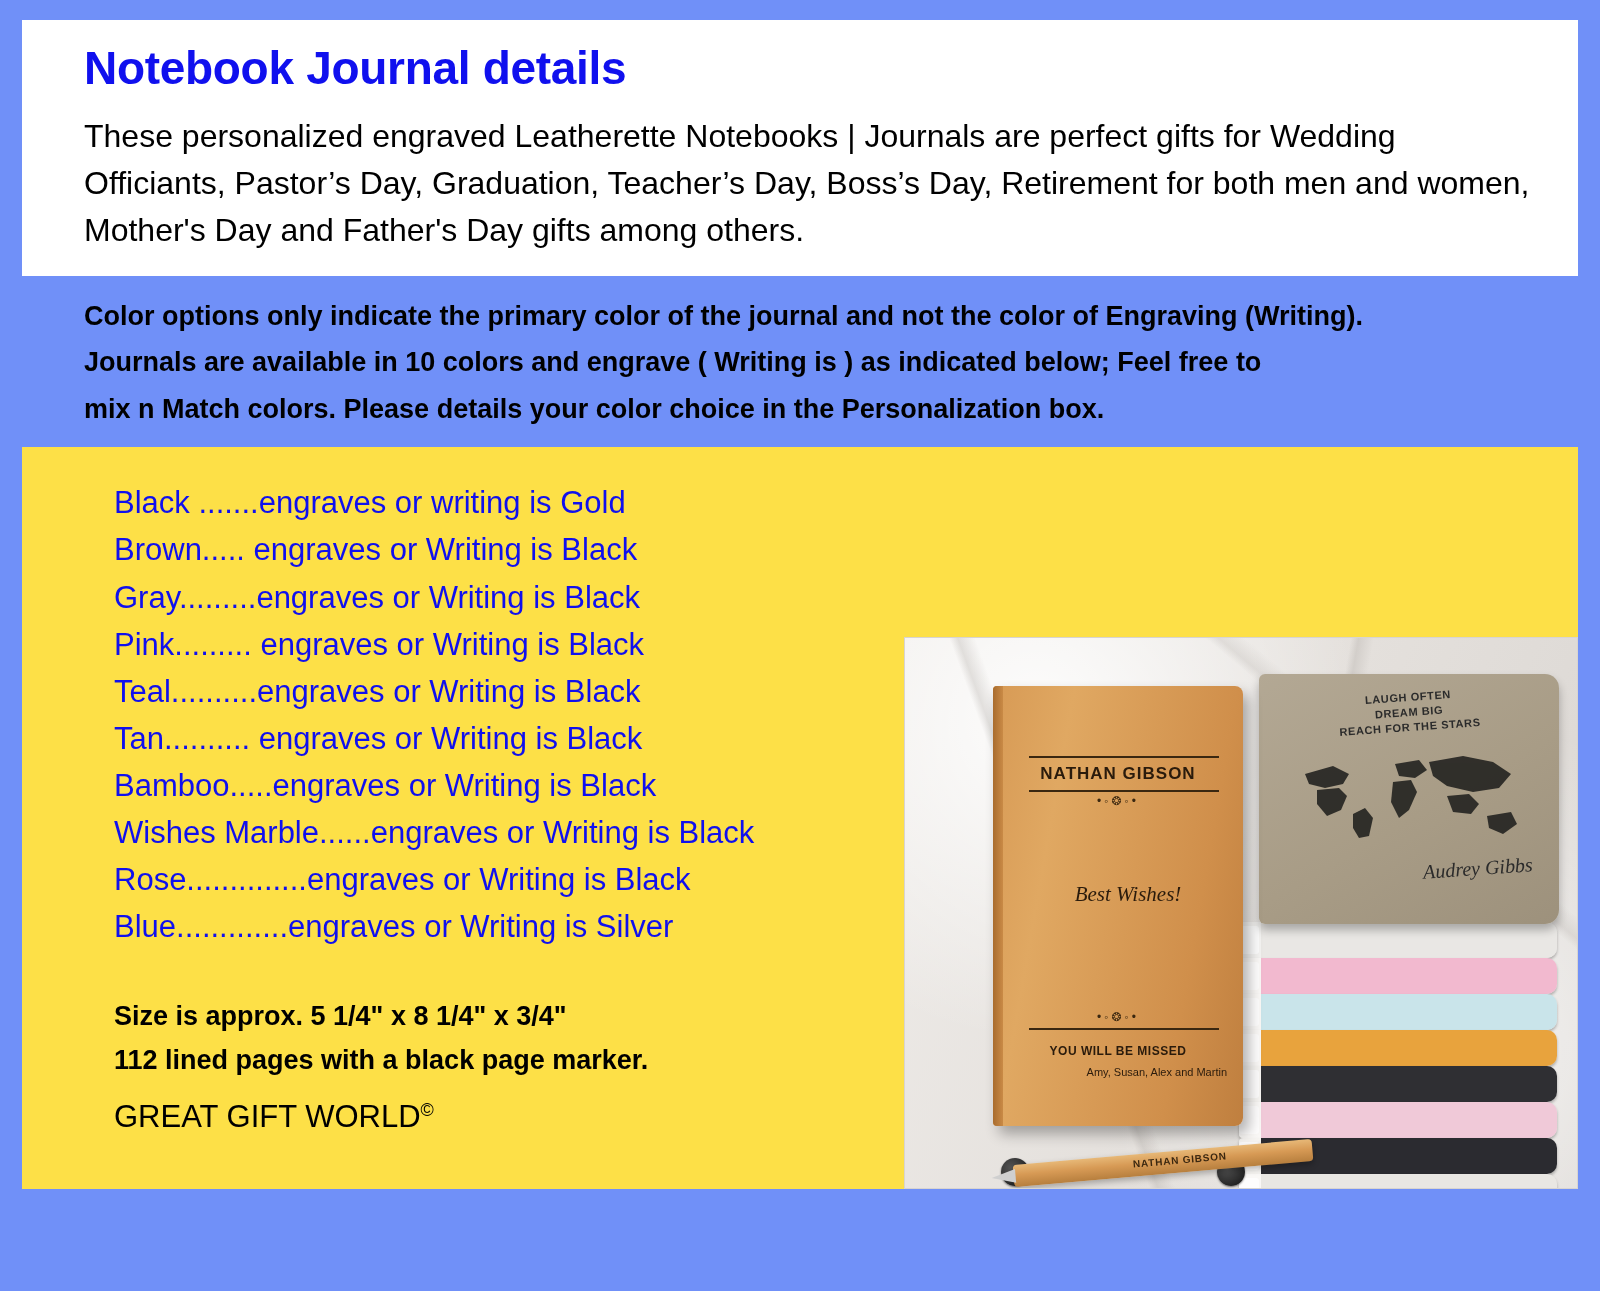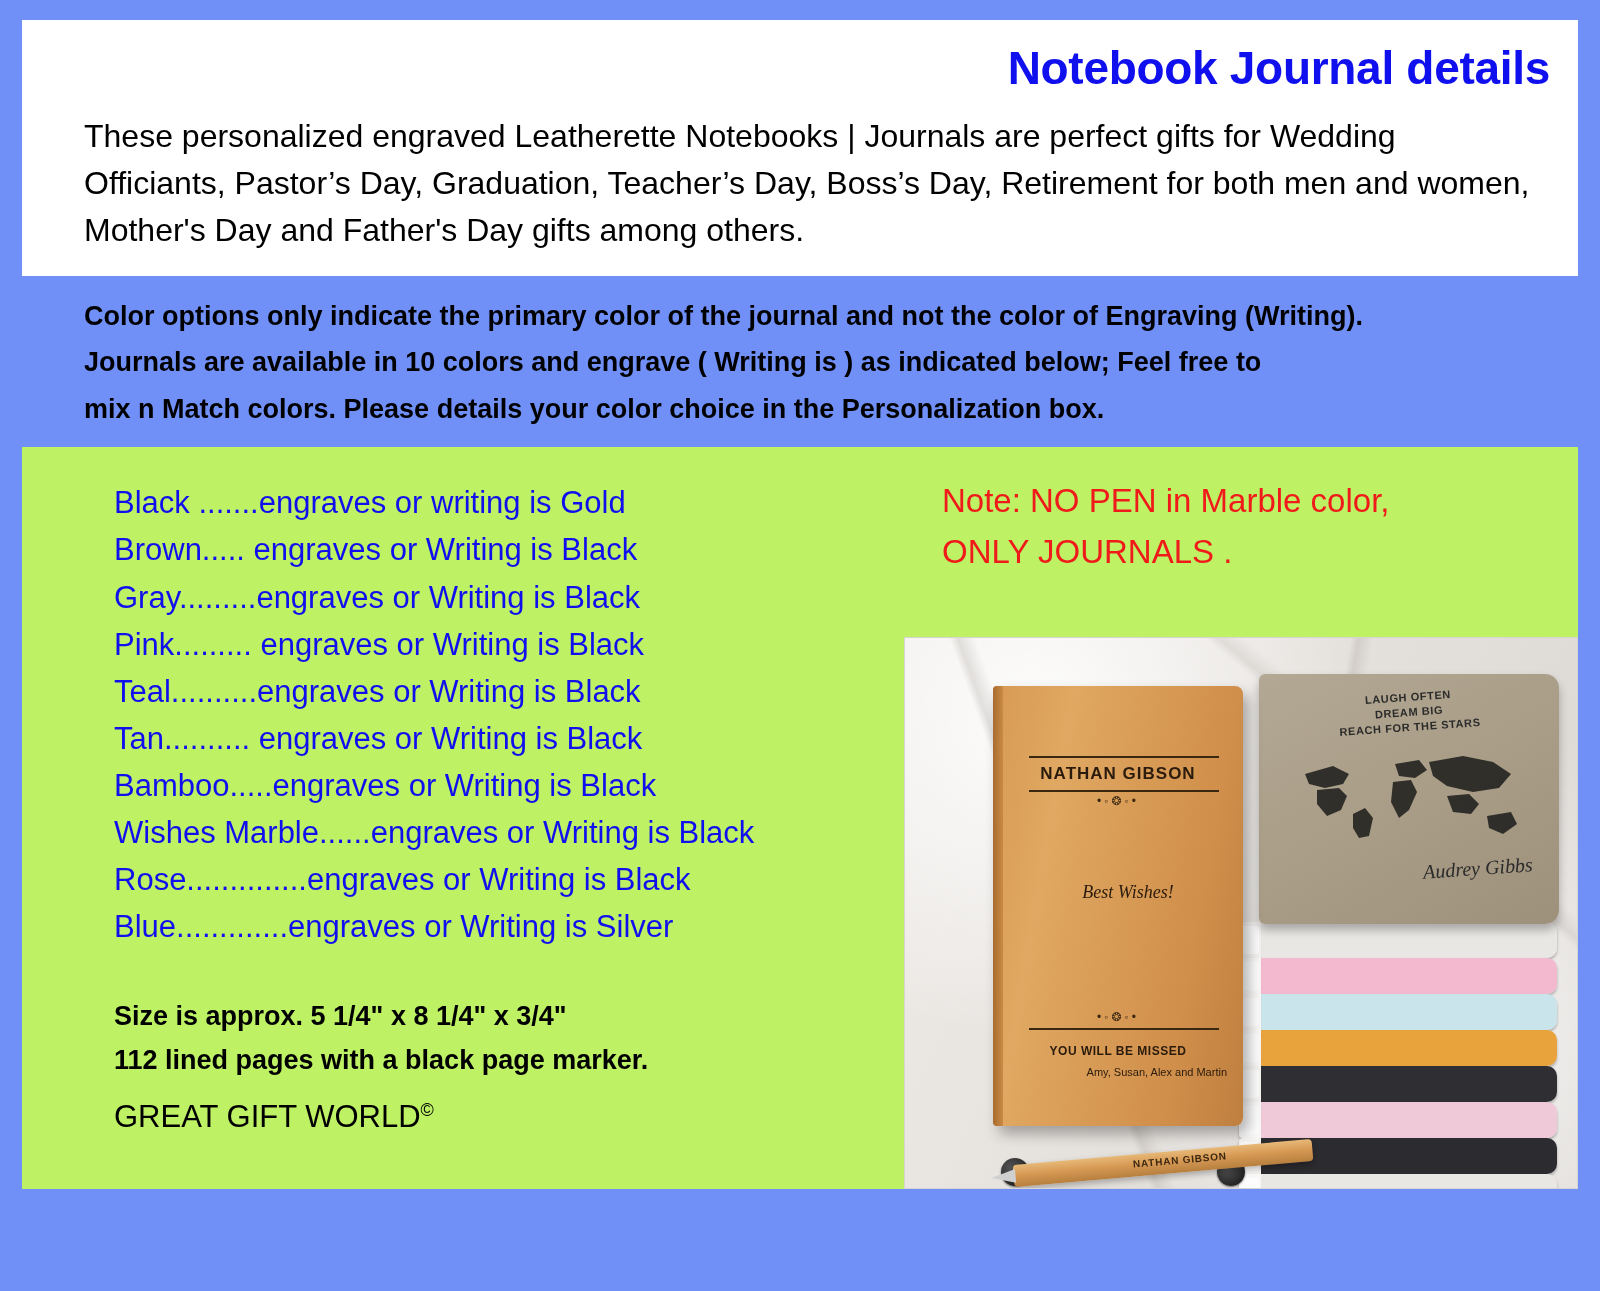--- a/index.html
+++ b/index.html
@@ -28,21 +28,20 @@
     padding: 18px 28px 22px 40px;
     box-sizing: border-box;
   }
   .title {
     color: #1010ee;
     font-size: 46px;
     font-weight: bold;
     line-height: 1.15;
     margin: 4px 0 18px 22px;
     letter-spacing: -0.3px;
-    text-align: right;
   }
   .intro {
     color: #000000;
     font-size: 32px;
     line-height: 1.47;
     margin: 0 0 0 22px;
     max-width: 1450px;
   }
 
   
@@ -56,21 +55,21 @@
     font-size: 27px;
     font-weight: bold;
     color: #000000;
     line-height: 1.35;
     font-family: "Liberation Sans", sans-serif;
   }
   .band-blue p:last-child { margin-bottom: 0; }
 
   
   .panel-bottom {
-    background: #bef264;
+    background: #fde047;
     position: relative;
     height: 742px;
     box-sizing: border-box;
     padding: 28px 0 0 0;
     overflow: hidden;
   }
   .color-list {
     position: absolute;
     left: 92px;
     top: 32px;
@@ -241,21 +240,21 @@
   .fj-orn {
     position: absolute; left: 0; right: 0; text-align: center;
     color: #3a2710; font-size: 12px; letter-spacing: 3px;
   }
   .fj-wish {
     position: absolute; top: 196px; left: 0; right: 0;
     text-align: center;
     color: #2a1b0c;
     font-family: "Liberation Serif", serif;
     font-style: italic;
-    font-size: 18px;
+    font-size: 21px;
     padding-left: 20px;
   }
   .fj-missed {
     position: absolute; bottom: 68px; left: 0; right: 0;
     text-align: center;
     color: #2a1b0c;
     font-size: 12px;
     font-weight: bold;
     letter-spacing: 0.5px;
   }
@@ -330,24 +329,20 @@
     </div>
 
     <div class="size-block">
       <div class="bold-line">Size is approx. 5 1/4" x 8 1/4" x 3/4"</div>
       <div class="bold-line">112 lined pages with a black page marker.</div>
       <div class="brand">
         <span>GREAT GIFT WORLD</span><sup>©</sup>
       </div>
     </div>
 
-    <div class="note">
-      <div class="note-line">Note: NO PEN in Marble color,</div>
-      <div class="note-line">ONLY JOURNALS .</div>
-    </div>
 
     <div class="photo">
       <div class="marble"></div>
 
       <div class="stack">
         <div class="bk" style="top:232px;background:linear-gradient(90deg,#f4f3f1 0 22px,#e9e7e4 22px);">
             <div class="edge"></div>
           </div>
         <div class="bk" style="top:268px;background:linear-gradient(90deg,#faf8f6 0 22px,#f2b9cf 22px);">
             <div class="edge"></div>

